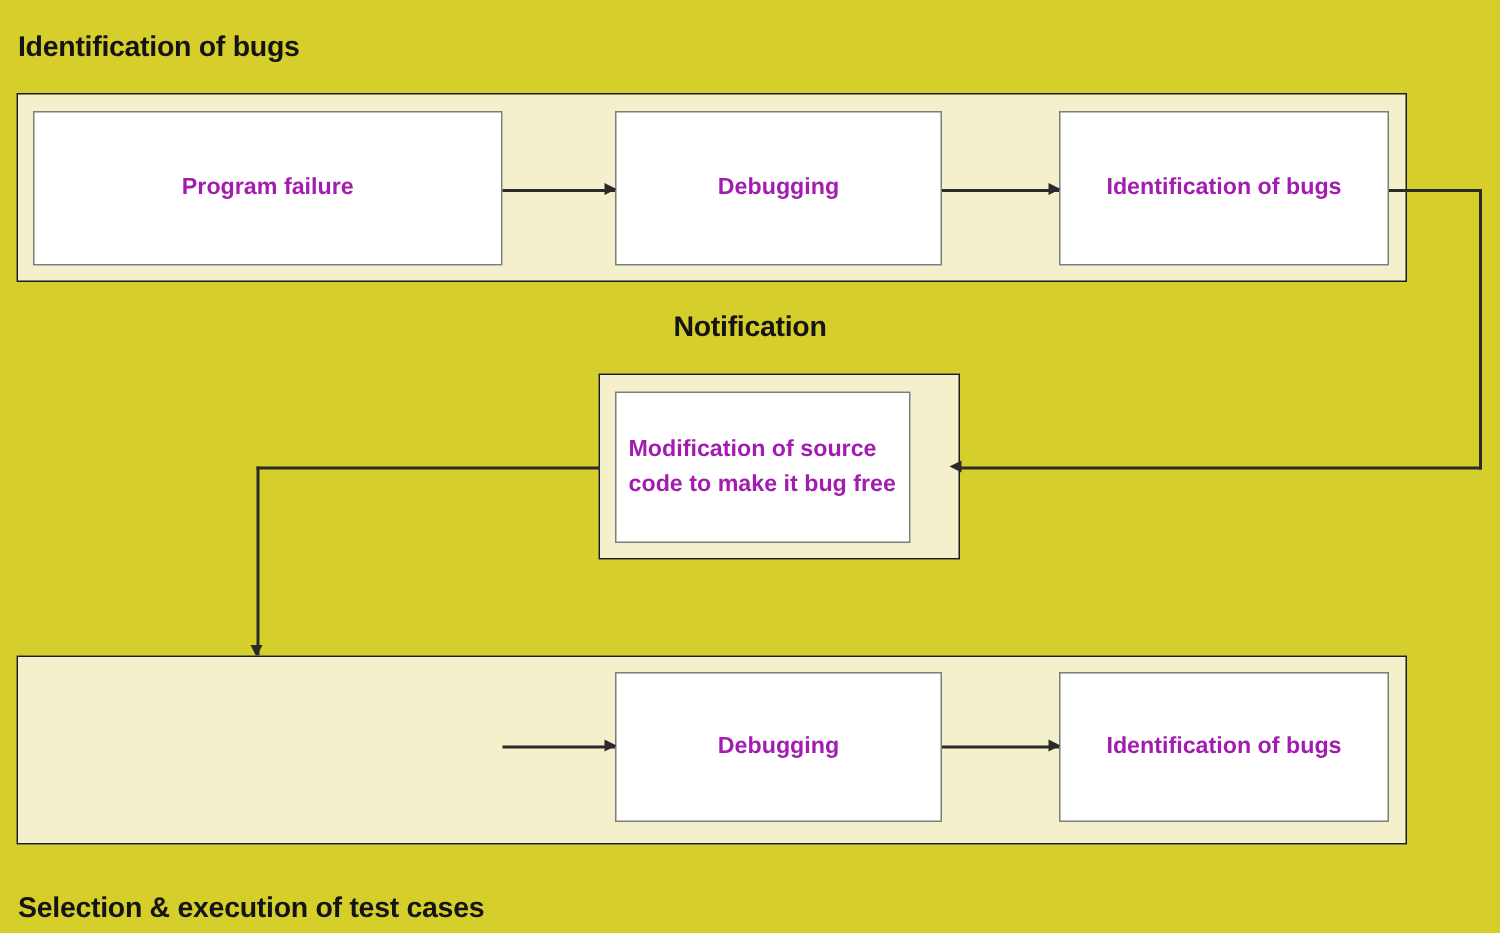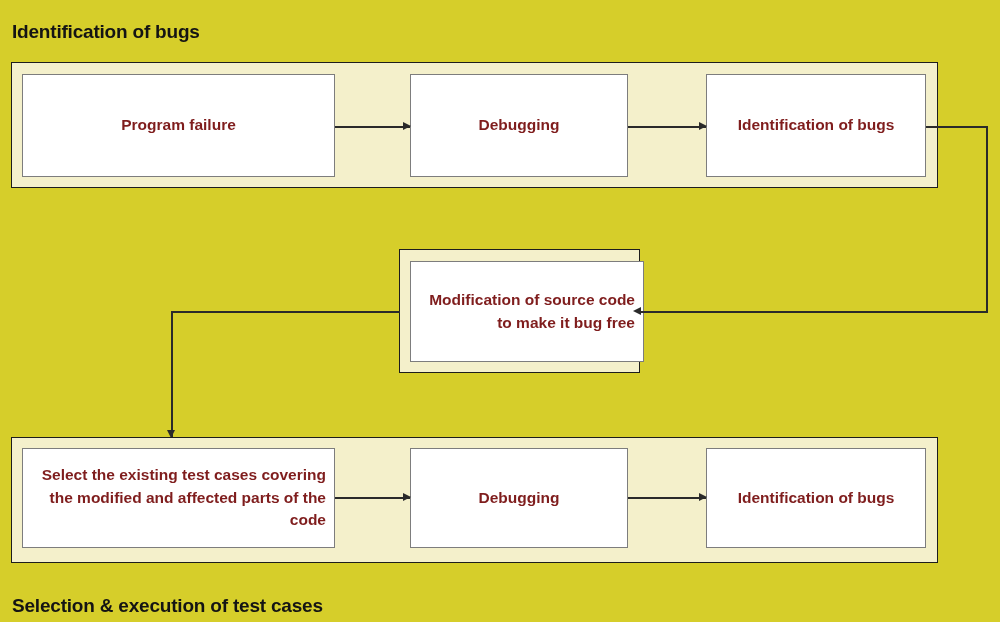--- a/index.html
+++ b/index.html
@@ -50,24 +50,24 @@
 
   
   .node-box {
     position: absolute;
     background: #ffffff;
     border: 1.5px solid #7d7d7d;
     box-sizing: border-box;
     display: flex;
     align-items: center;
     justify-content: center;
-    text-align: right;
+    text-align: left;
     font-weight: bold;
     font-size: 15.5px;
-    color: #7f1d1d;
+    color: #a21caf;
     line-height: 1.48;
     padding: 4px 8px;
   }
 
   
   #node-program-failure { left: 22px;  top: 74px; width: 313px; height: 103px; }
   #node-debugging-top   { left: 410px; top: 74px; width: 218px; height: 103px; }
   #node-bugs-top        { left: 706px; top: 74px; width: 220px; height: 103px; }
 
   
@@ -80,21 +80,21 @@
     position: absolute;
     left: 399px; top: 249px;
     width: 241px; height: 124px;
     background: #f4f0cb;
     border: 1.5px solid #1d1d1d;
     box-sizing: border-box;
   }
   #node-modification {
     position: absolute;
     left: 410px; top: 261px;
-    width: 234px; height: 101px;
+    width: 197px; height: 101px;
   }
 
   
   .conn-line {
     position: absolute;
     background: #2a2a2a;
   }
   .conn-h { height: 1.5px; }
   .conn-v { width: 1.5px; }
 
@@ -151,37 +151,37 @@
   <div class="node-box" id="node-debugging-top">Debugging</div>
 
   <div class="node-box" id="node-bugs-top">Identification of bugs</div>
 
   <div class="conn-line conn-h" id="arrow-top-1"></div>
   <div class="arrowhead right" id="head-top-1"></div>
 
   <div class="conn-line conn-h" id="arrow-top-2"></div>
   <div class="arrowhead right" id="head-top-2"></div>
 
+  <div class="section-caption" id="caption-middle">Notification</div>
 
   <div id="node-modification-frame"></div>
 
   <div class="node-box" id="node-modification">Modification of source code to make it bug free</div>
 
   <div class="conn-line conn-h" id="feed-right-h1"></div>
   <div class="conn-line conn-v" id="feed-right-v"></div>
   <div class="conn-line conn-h" id="feed-right-h2"></div>
   <div class="arrowhead left" id="head-feed-left-into-box"></div>
 
   <div class="conn-line conn-h" id="feed-left-h"></div>
   <div class="conn-line conn-v" id="feed-left-v"></div>
   <div class="arrowhead down" id="head-into-bottom-band"></div>
 
   <div class="stage-band" id="band-bottom"></div>
 
-  <div class="node-box" id="node-select-tests">Select the existing test cases covering the modified and affected parts of the code</div>
 
   <div class="node-box" id="node-debugging-bottom">Debugging</div>
 
   <div class="node-box" id="node-bugs-bottom">Identification of bugs</div>
 
   <div class="conn-line conn-h" id="arrow-bot-1"></div>
   <div class="arrowhead right" id="head-bot-1"></div>
 
   <div class="conn-line conn-h" id="arrow-bot-2"></div>
   <div class="arrowhead right" id="head-bot-2"></div>

